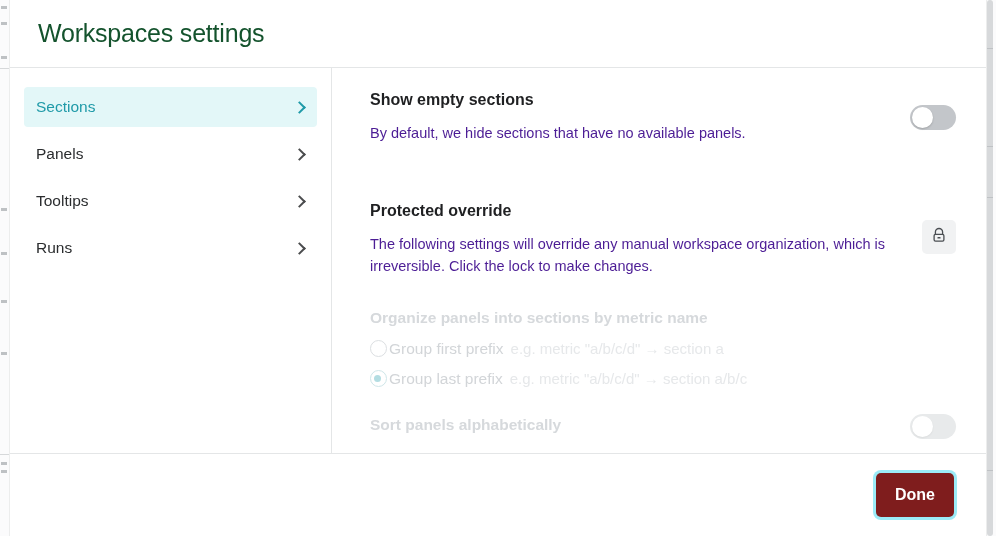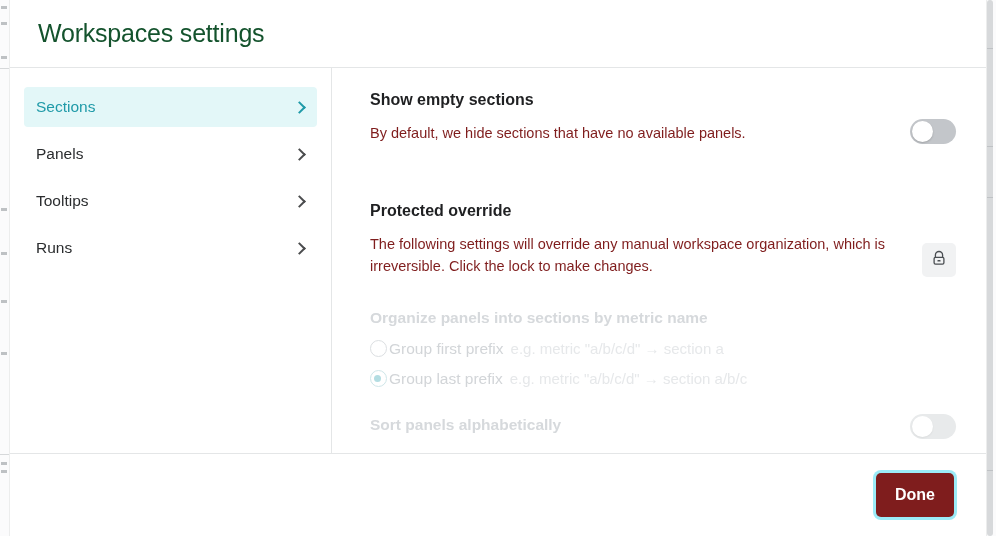--- a/index.html
+++ b/index.html
@@ -135,36 +135,36 @@
 
   
   .content {
     flex: 1;
     padding: 22px 30px 0 38px;
     position: relative;
   }
 
   .setting-row {
     display: flex;
-    align-items: flex-end;
+    align-items: center;
     justify-content: space-between;
     gap: 18px;
   }
   .setting-text { max-width: 520px; }
 
   .setting-title {
     font-size: 16px;
     font-weight: bold;
     color: #1f2022;
     line-height: 1.3;
   }
   .setting-desc {
     margin-top: 11px;
     font-size: 14.5px;
-    color: #7f1d1d;
+    color: #4c1d95;
     line-height: 1.52;
   }
 
   
   .toggle {
     width: 46px;
     height: 25px;
     border-radius: 13px;
     background: #c3c6ca;
     position: relative;

